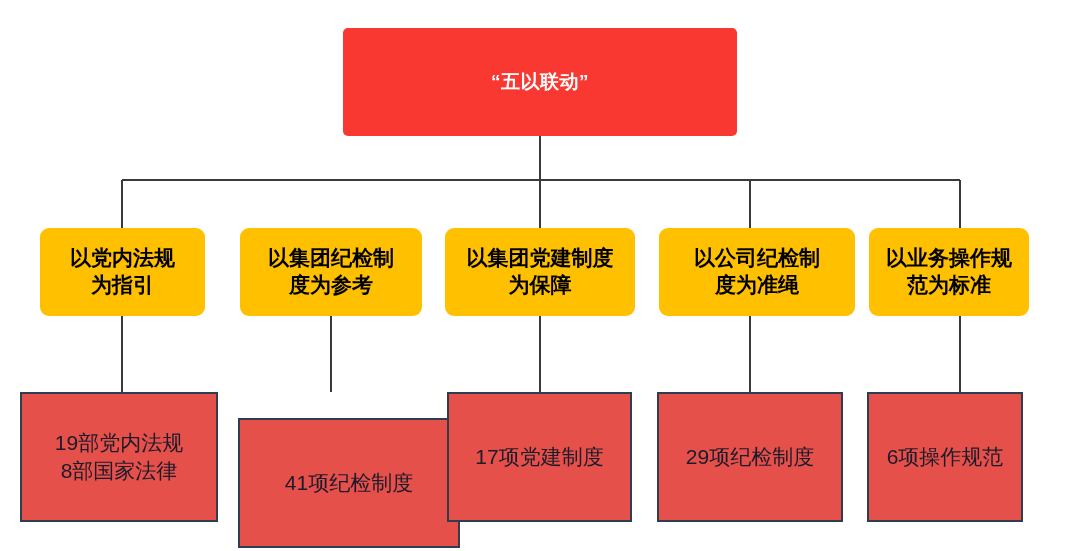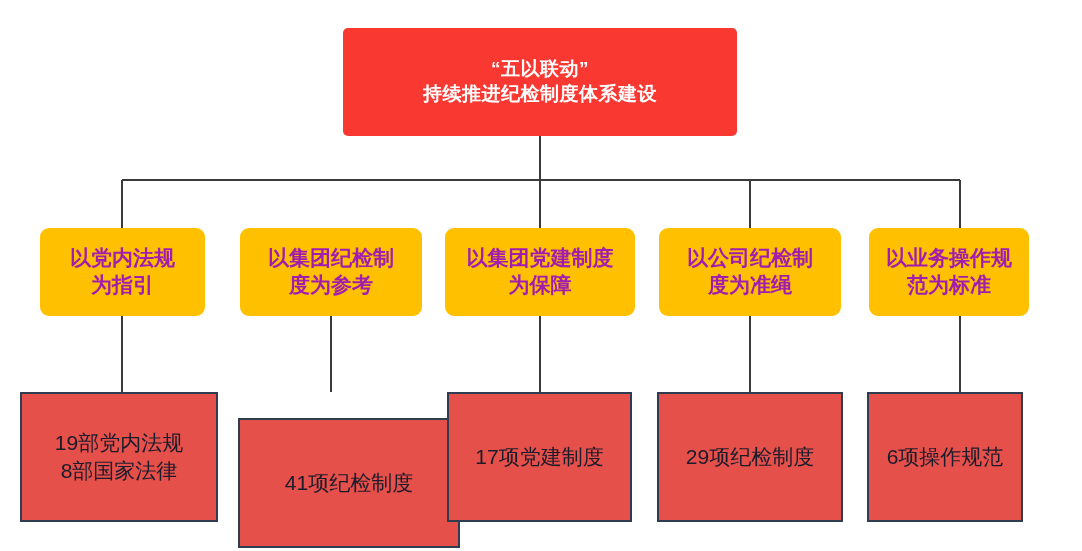--- a/index.html
+++ b/index.html
@@ -64,21 +64,21 @@
     top: 228px;
     height: 88px;
     background: #FFC000;
     border-radius: 9px;
     box-sizing: border-box;
     display: flex;
     flex-direction: column;
     align-items: center;
     justify-content: center;
     text-align: center;
-    color: #a21caf;
+    color: #000000;
     font-weight: bold;
     font-size: 21px;
     line-height: 1.28;
     padding: 3px 6px;
   }
   .pillar-line {
     display: block;
     white-space: nowrap;
   }
 
@@ -126,39 +126,38 @@
       <line x1="122" y1="316" x2="122" y2="392"></line>
       <line x1="331" y1="316" x2="331" y2="392"></line>
       <line x1="540" y1="316" x2="540" y2="392"></line>
       <line x1="750" y1="316" x2="750" y2="392"></line>
       <line x1="960" y1="316" x2="960" y2="392"></line>
     </g>
   </svg>
 
   <div class="root-node">
     <span class="root-line">“五以联动”</span>
-    <span class="root-line">持续推进纪检制度体系建设</span>
   </div>
 
   <div class="pillar-node" style="left:40px; width:165px;">
     <span class="pillar-line">以党内法规</span>
     <span class="pillar-line">为指引</span>
   </div>
 
   <div class="pillar-node" style="left:240px; width:182px;">
     <span class="pillar-line">以集团纪检制</span>
     <span class="pillar-line">度为参考</span>
   </div>
 
   <div class="pillar-node" style="left:445px; width:190px;">
     <span class="pillar-line">以集团党建制度</span>
     <span class="pillar-line">为保障</span>
   </div>
 
-  <div class="pillar-node" style="left:659px; width:182px;font-family:Liberation Serif, serif;">
+  <div class="pillar-node" style="left:659px; width:196px;font-family:Liberation Serif, serif;">
     <span class="pillar-line">以公司纪检制</span>
     <span class="pillar-line">度为准绳</span>
   </div>
 
   <div class="pillar-node" style="left:869px; width:160px;">
     <span class="pillar-line">以业务操作规</span>
     <span class="pillar-line">范为标准</span>
   </div>
 
   <div class="count-node" style="left:20px; width:198px;">

